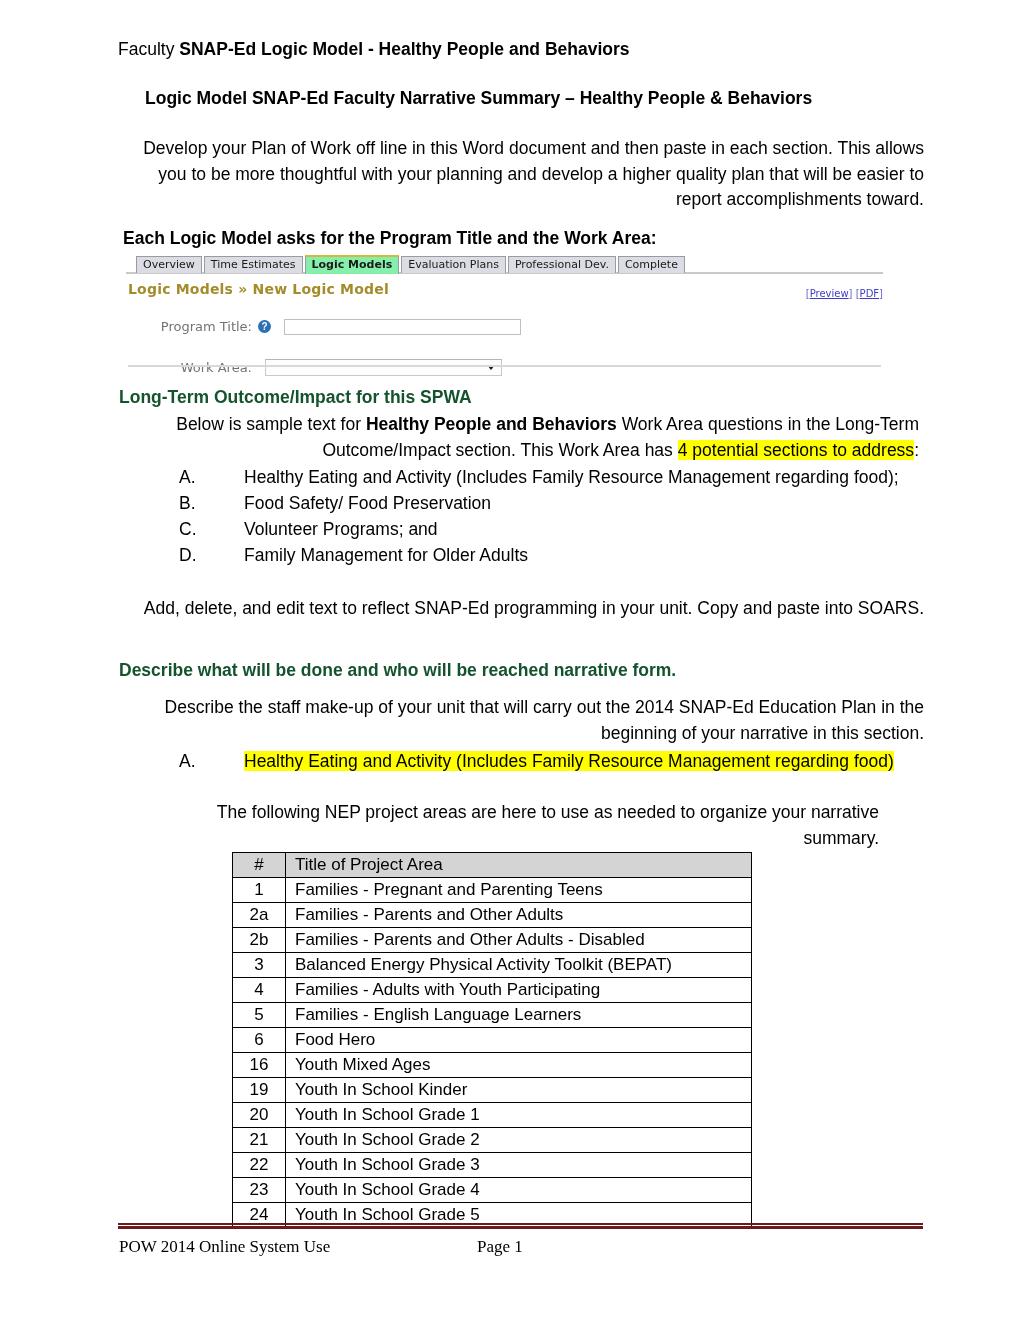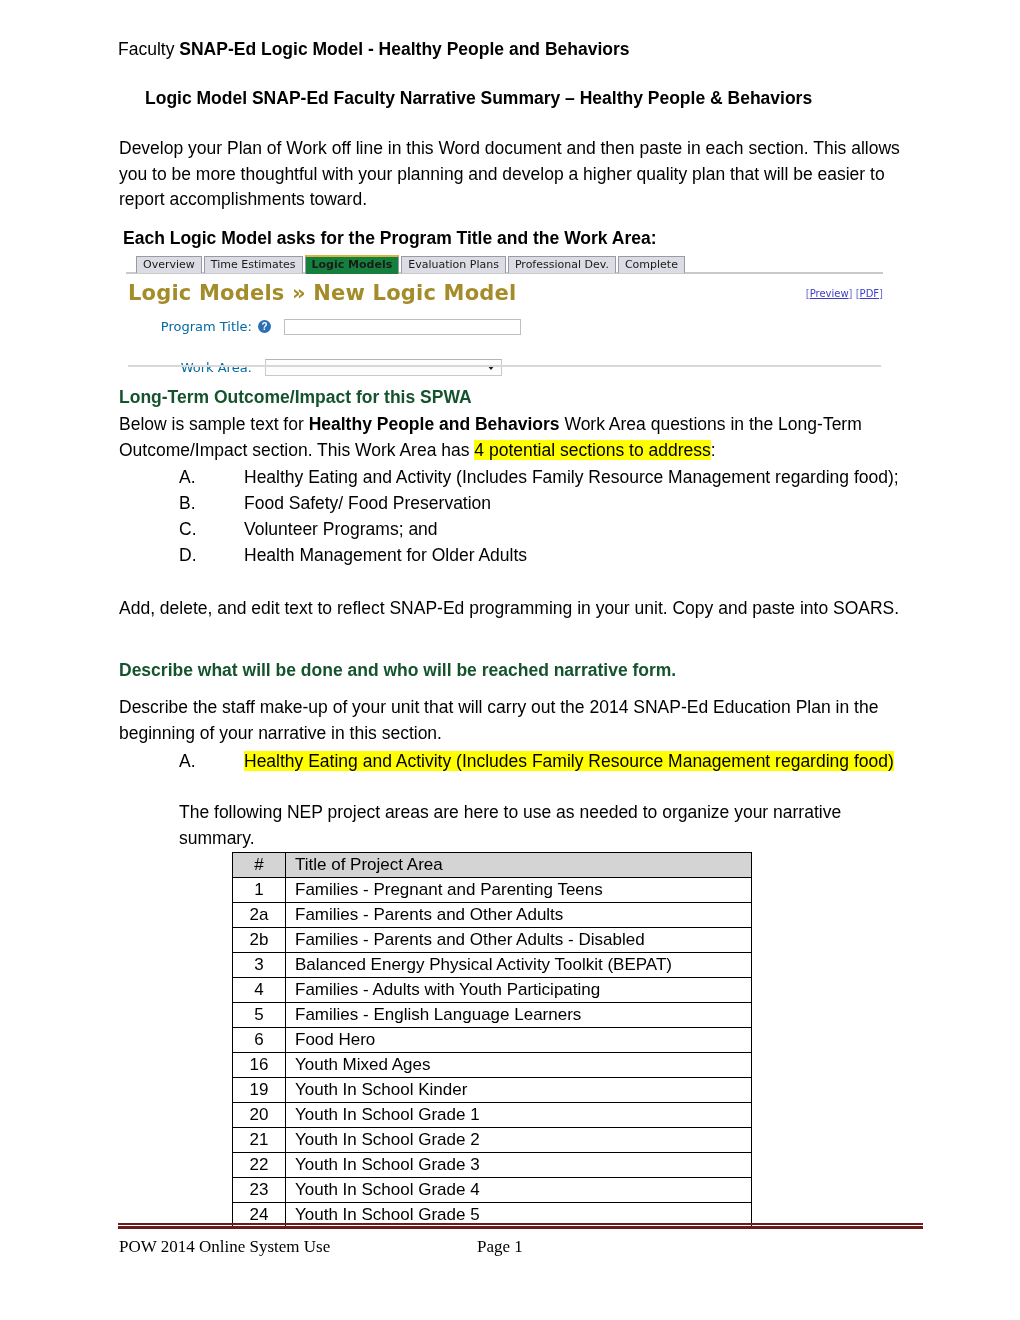--- a/index.html
+++ b/index.html
@@ -41,20 +41,21 @@
     font-size: 17.5px;
     font-weight: bold;
     line-height: 22px;
     white-space: nowrap;
   }
 
   .para {
     position: absolute;
     font-size: 17.5px;
     line-height: 25.5px;
+    text-align: right;
   }
 
   #intro-para {
     left: 119px;
     top: 136px;
     width: 805px;
   }
 
   #asks-line {
     left: 123px;
@@ -99,36 +100,36 @@
     font-size: 11px;
     color: #1a1a1a;
     background: #dcdce4;
     border: 1px solid #9a9aa6;
     border-bottom: none;
     margin-right: 2px;
     box-sizing: border-box;
     white-space: nowrap;
   }
   .tab.active {
-    background: #15803d;
+    background: #86efac;
     font-weight: bold;
     border-top: 2px solid #d5b83c;
     border-left: 1px solid #9a9aa6;
     border-right: 1px solid #9a9aa6;
     height: 19px;
     line-height: 16px;
     position: relative;
     z-index: 3;
   }
 
   .shot-heading {
     position: absolute;
     left: 2px;
     top: 26px;
-    font-size: 21px;
+    font-size: 14px;
     font-weight: bold;
     color: #a48c2a;
     letter-spacing: 0.2px;
     white-space: nowrap;
     text-align: right;
   }
   .shot-links {
     position: absolute;
     right: 3px;
     top: 33px;
@@ -149,21 +150,21 @@
     display: flex;
     align-items: center;
   }
   #row-program { top: 62px; }
   #row-workarea { top: 103px; }
 
   .field-label {
     width: 126px;
     text-align: right;
     font-size: 13px;
-    color: #0369a1;
+    color: #737373;
     white-space: nowrap;
   }
   .help-icon {
     display: inline-block;
     width: 13px;
     height: 13px;
     margin-left: 6px;
     border-radius: 50%;
     background: #2b6fb5;
     color: #ffffff;
@@ -393,21 +394,21 @@
     <div class="ai">
       <span class="mark">B.</span>
       <span class="txt">Food Safety/ Food Preservation</span>
     </div>
     <div class="ai">
       <span class="mark">C.</span>
       <span class="txt">Volunteer Programs; and</span>
     </div>
     <div class="ai">
       <span class="mark">D.</span>
-      <span class="txt">Health Management for Older Adults</span>
+      <span class="txt">Family Management for Older Adults</span>
     </div>
   </div>
 
   <div class="para" id="para-addedit">Add, delete, and edit text to reflect SNAP-Ed programming in your unit.  Copy and paste into SOARS.</div>
 
   <div class="blue-head" id="head-describe">Describe what will be done and who will be reached narrative form.</div>
 
   <div class="para" id="para-staff">Describe the staff make-up of your unit that will carry out the 2014 SNAP-Ed Education Plan in the beginning of your narrative in this section.</div>
 
   <div id="item-a-highlight">

